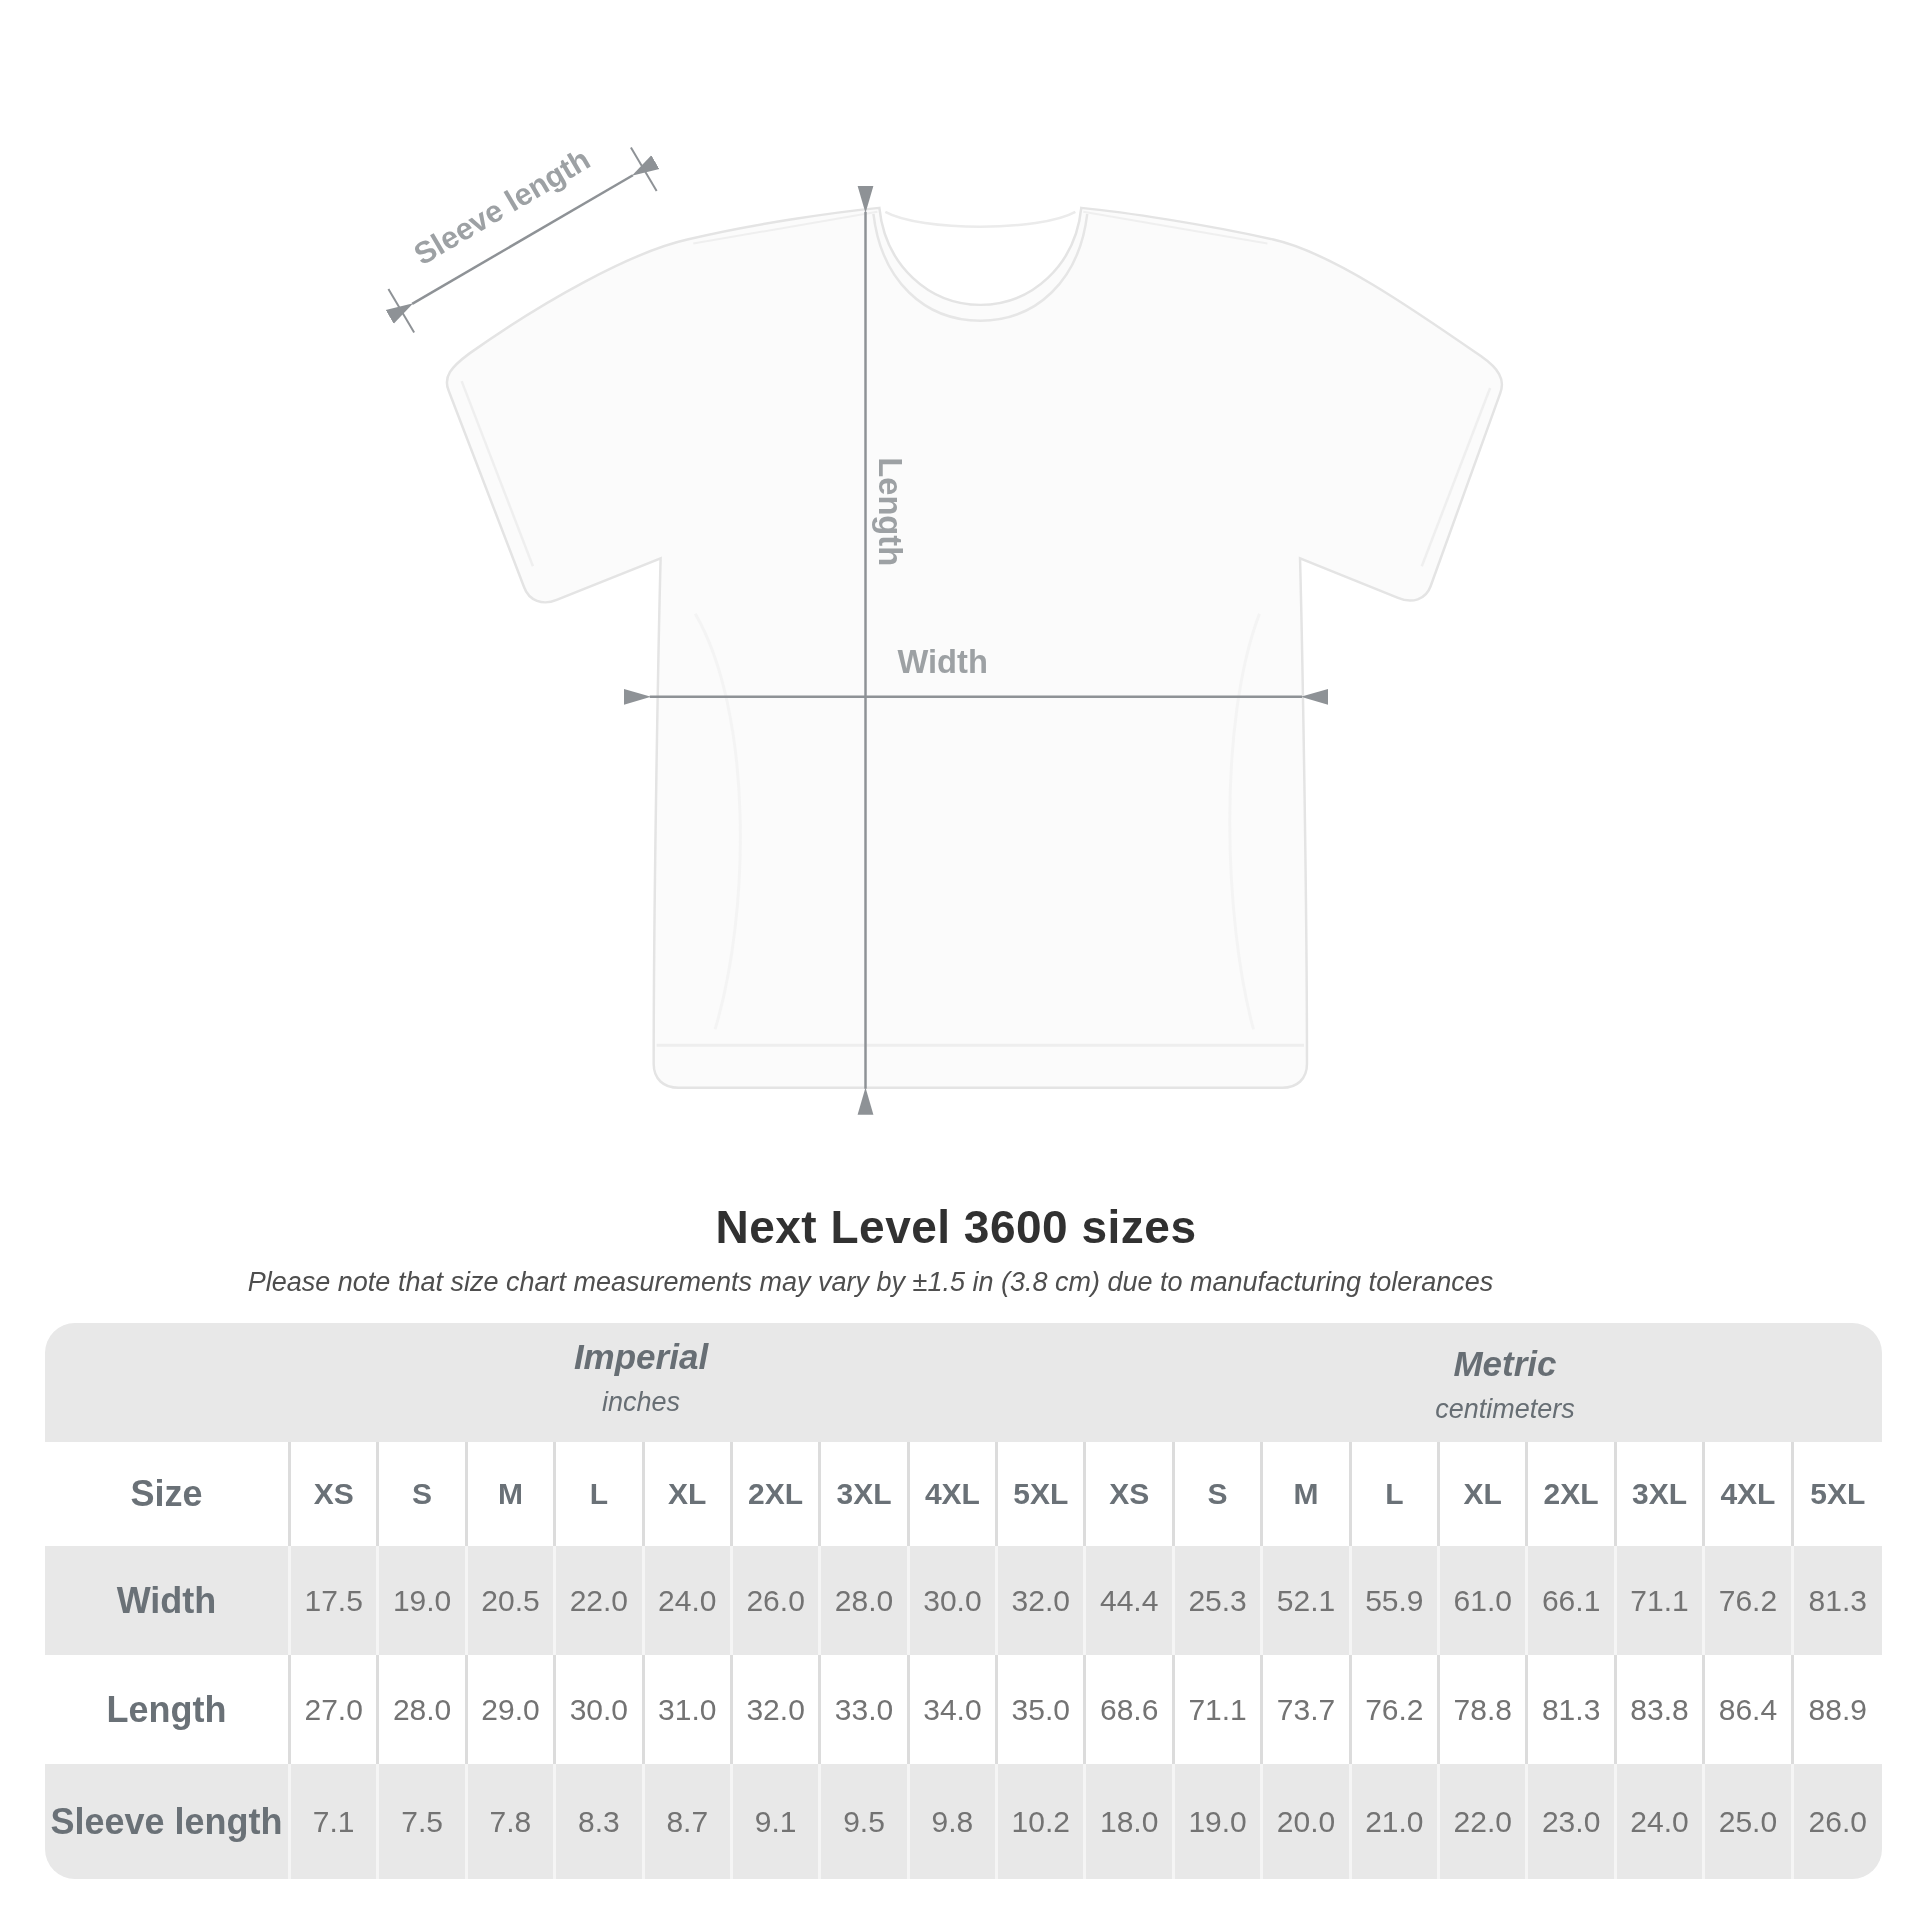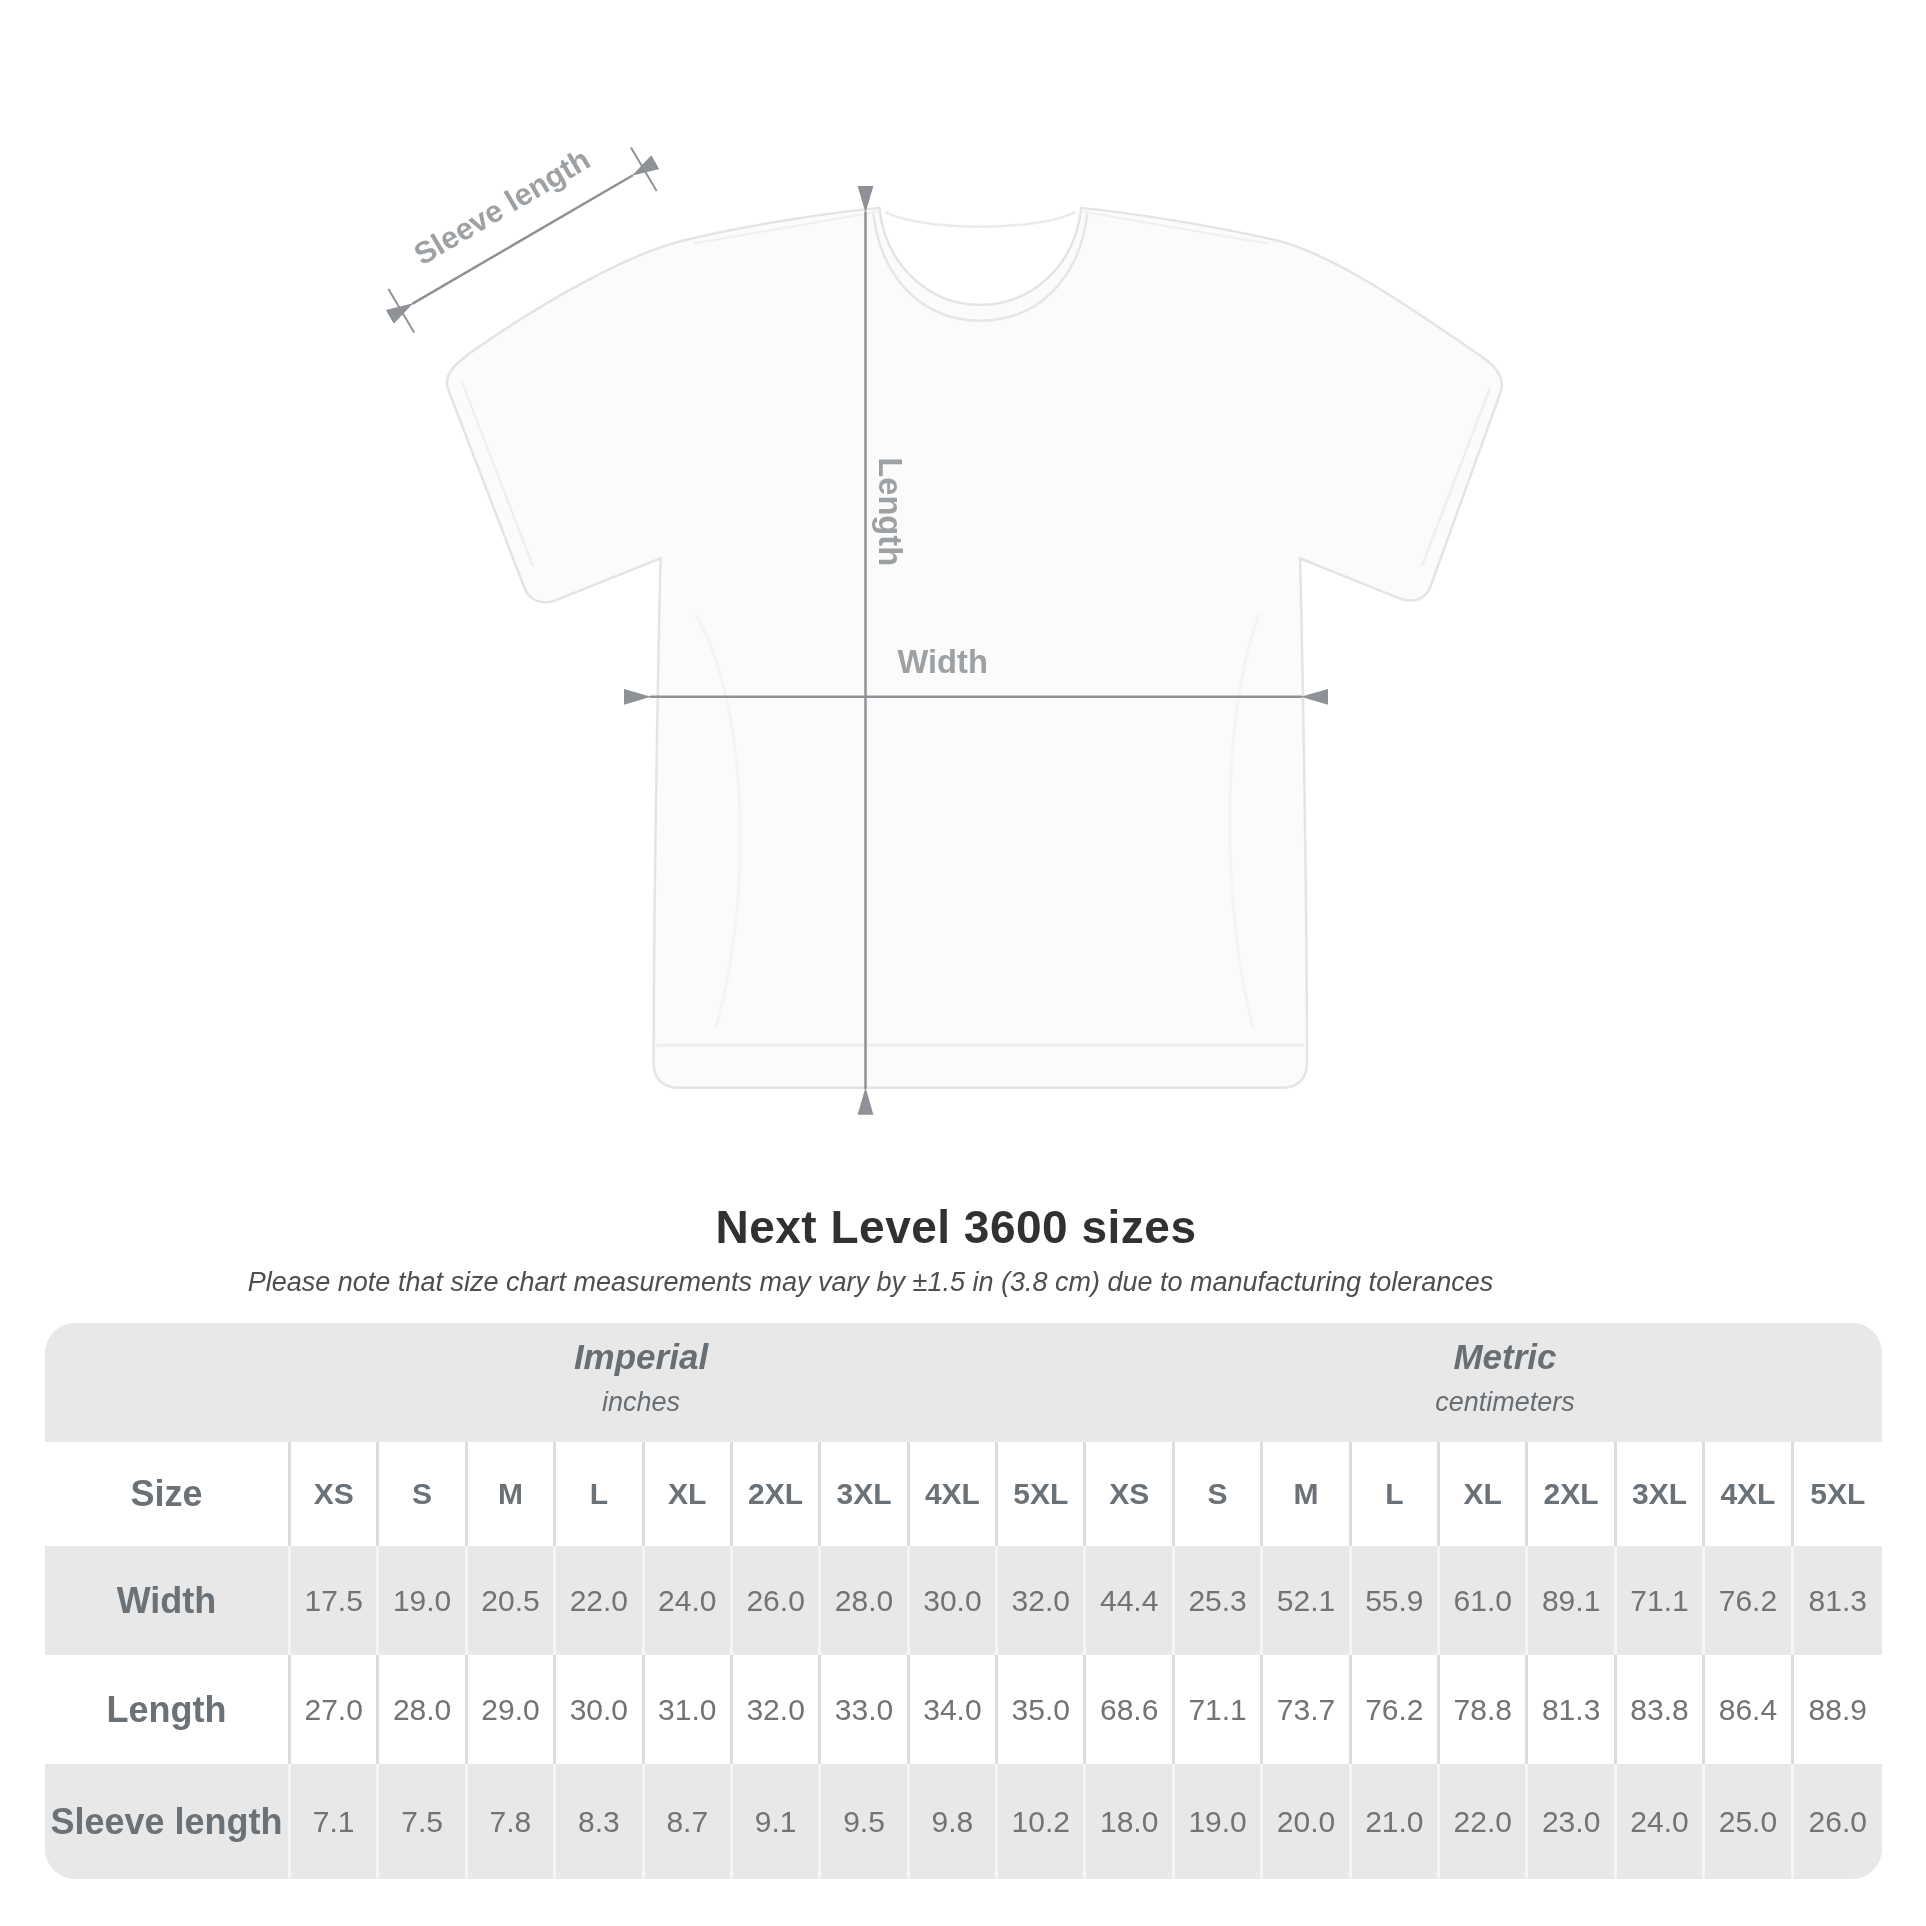--- a/index.html
+++ b/index.html
@@ -15,21 +15,21 @@
   .note{position:absolute;left:0;top:1267px;width:1741px;text-align:center;
         font-size:27px;font-style:italic;color:#4e4e4e;}
 
   
   .size-table{position:absolute;left:45px;top:1323px;width:1837px;height:556px;
               background:#e8e8e8;border-radius:30px;overflow:hidden;
               display:flex;flex-direction:column;}
   .unit-band{position:relative;height:119px;flex:none;}
   .unit-group{position:absolute;top:14px;transform:translateX(-50%);text-align:center;}
   .unit-group.imperial{left:596px;}
-  .unit-group.metric{left:1460px;}
+  .unit-group.metric{left:1460px;margin-top:7px;}
   .unit-name{font-size:35px;font-weight:bold;font-style:italic;color:#676e74;}
   .unit-sub{font-size:27px;font-style:italic;color:#676e74;margin-top:10px;}
 
   .trow{display:grid;grid-template-columns:246px repeat(18,1fr);flex:none;}
   .trow.head{height:104px;}
   .trow.r-width{height:109px;}
   .trow.r-length{height:109px;}
   .trow.r-sleeve{height:116px;}
   .trow.white{background:#ffffff;--sep:#dcdcdc;}
   .trow.gray{background:transparent;--sep:#f5f5f5;}
@@ -147,21 +147,21 @@
         <div class="cell val">24.0</div>
         <div class="cell val">26.0</div>
         <div class="cell val">28.0</div>
         <div class="cell val">30.0</div>
         <div class="cell val">32.0</div>
         <div class="cell val">44.4</div>
         <div class="cell val">25.3</div>
         <div class="cell val">52.1</div>
         <div class="cell val">55.9</div>
         <div class="cell val">61.0</div>
-        <div class="cell val">89.1</div>
+        <div class="cell val">66.1</div>
         <div class="cell val">71.1</div>
         <div class="cell val">76.2</div>
         <div class="cell val">81.3</div>
       </div>
       <div class="trow r-length white">
         <div class="cell lab">Length</div>
         <div class="cell val">27.0</div>
         <div class="cell val">28.0</div>
         <div class="cell val">29.0</div>
         <div class="cell val">30.0</div>

